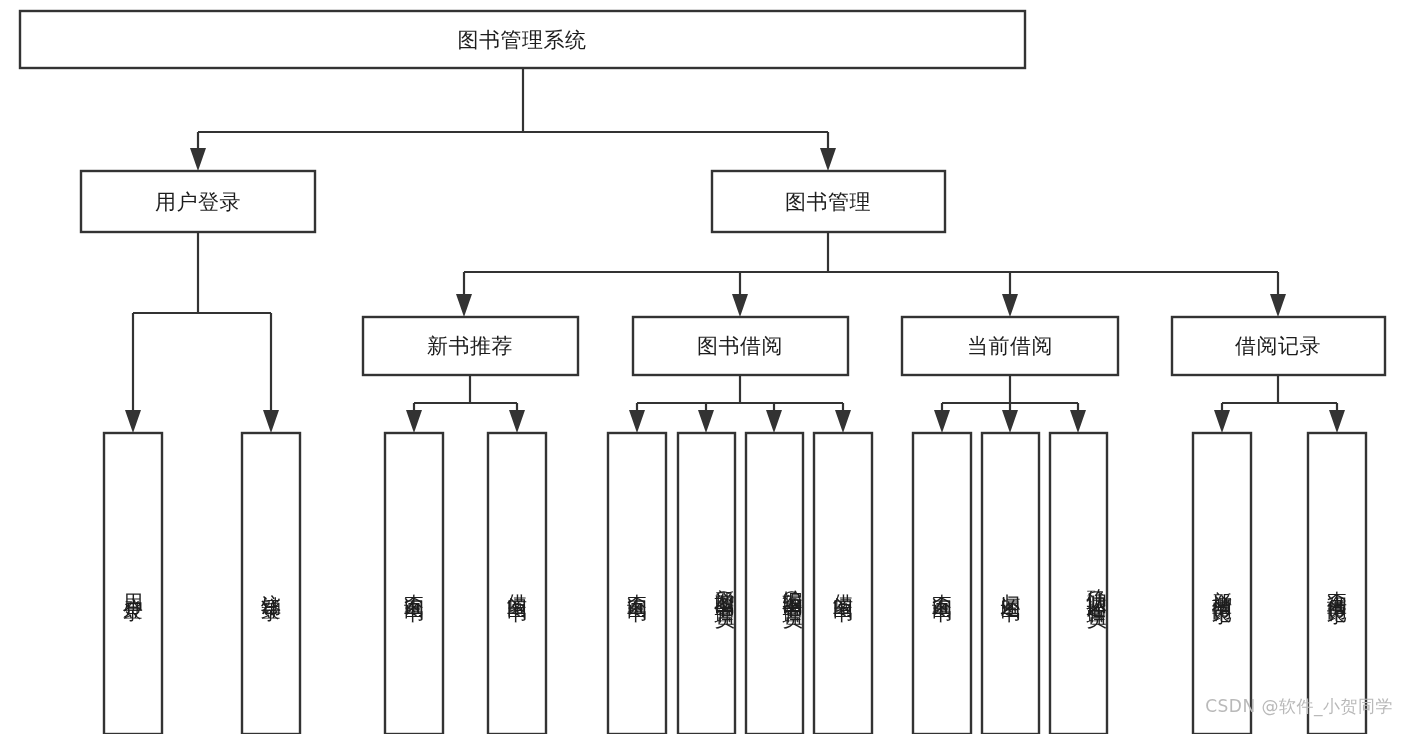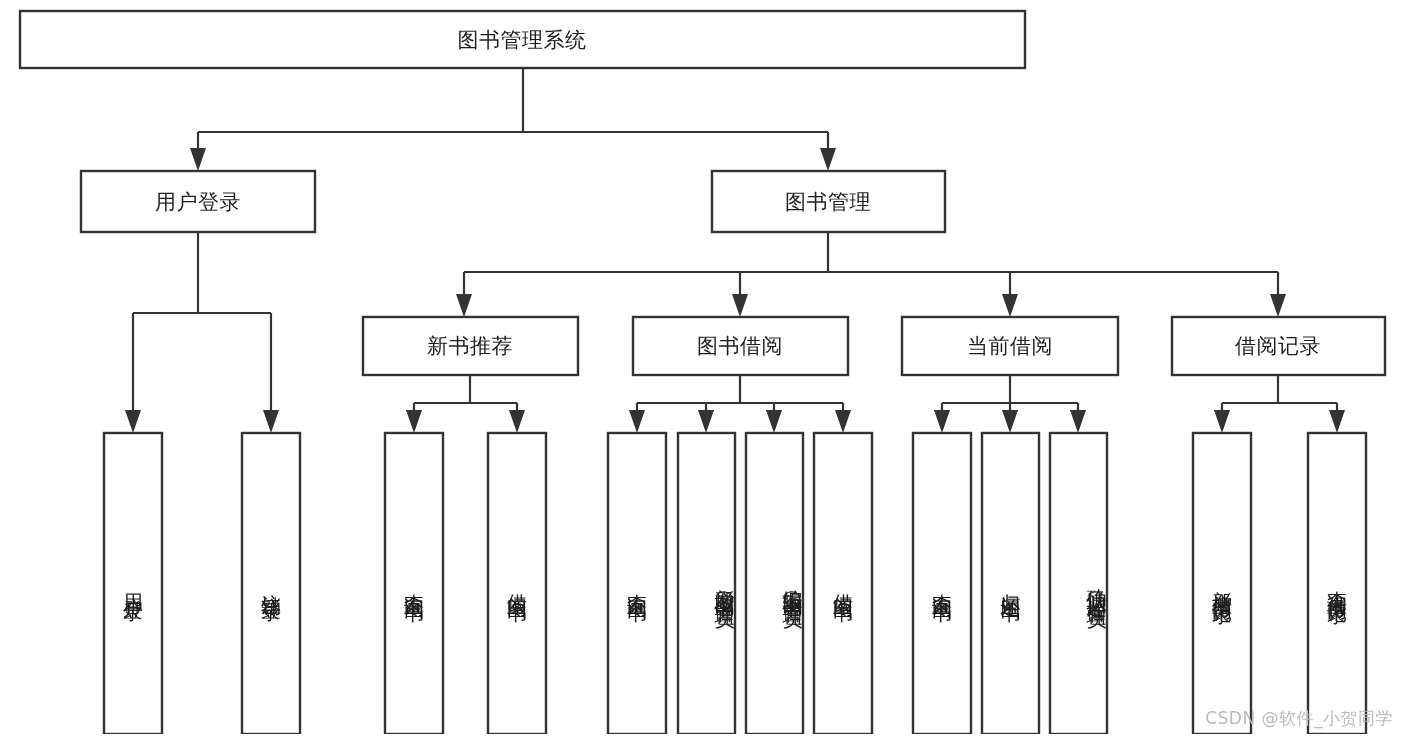--- a/index.html
+++ b/index.html
@@ -60,21 +60,21 @@
     line-height: 1.06;
     color: #1d1d1d;
     letter-spacing: 3px;
     white-space: nowrap;
     text-align: center;
     pointer-events: none;
   }
   .watermark {
     position: absolute;
     right: 12px;
-    bottom: 4px;
+    bottom: 16px;
     font-family: "DejaVu Sans", "Liberation Sans", sans-serif;
     font-size: 17px;
     color: #b9b9b9;
     white-space: nowrap;
     letter-spacing: 0.5px;
   }
 </style>
 </head>
 <body>
 

